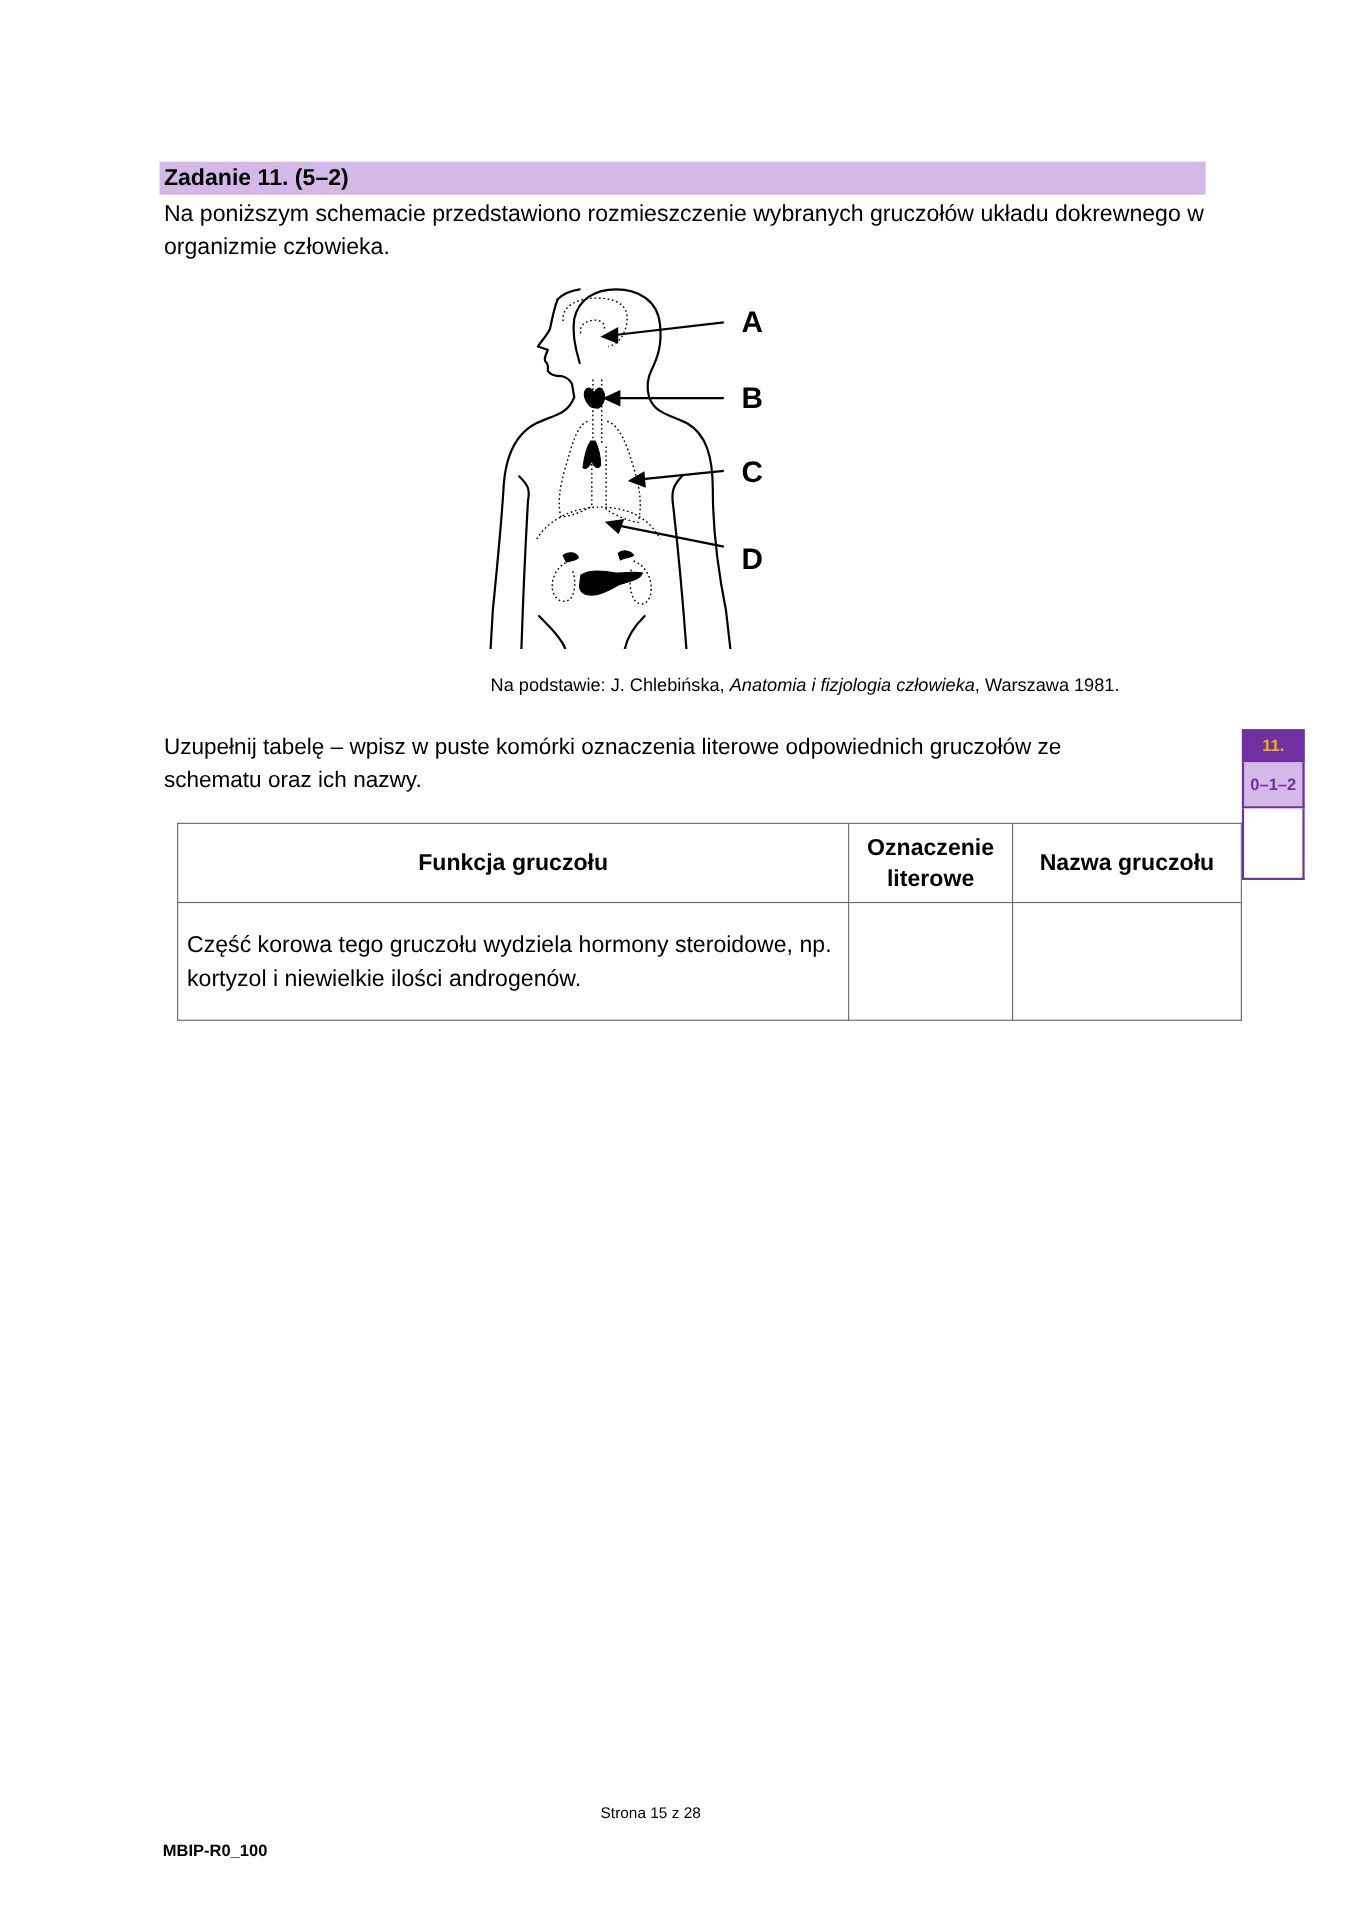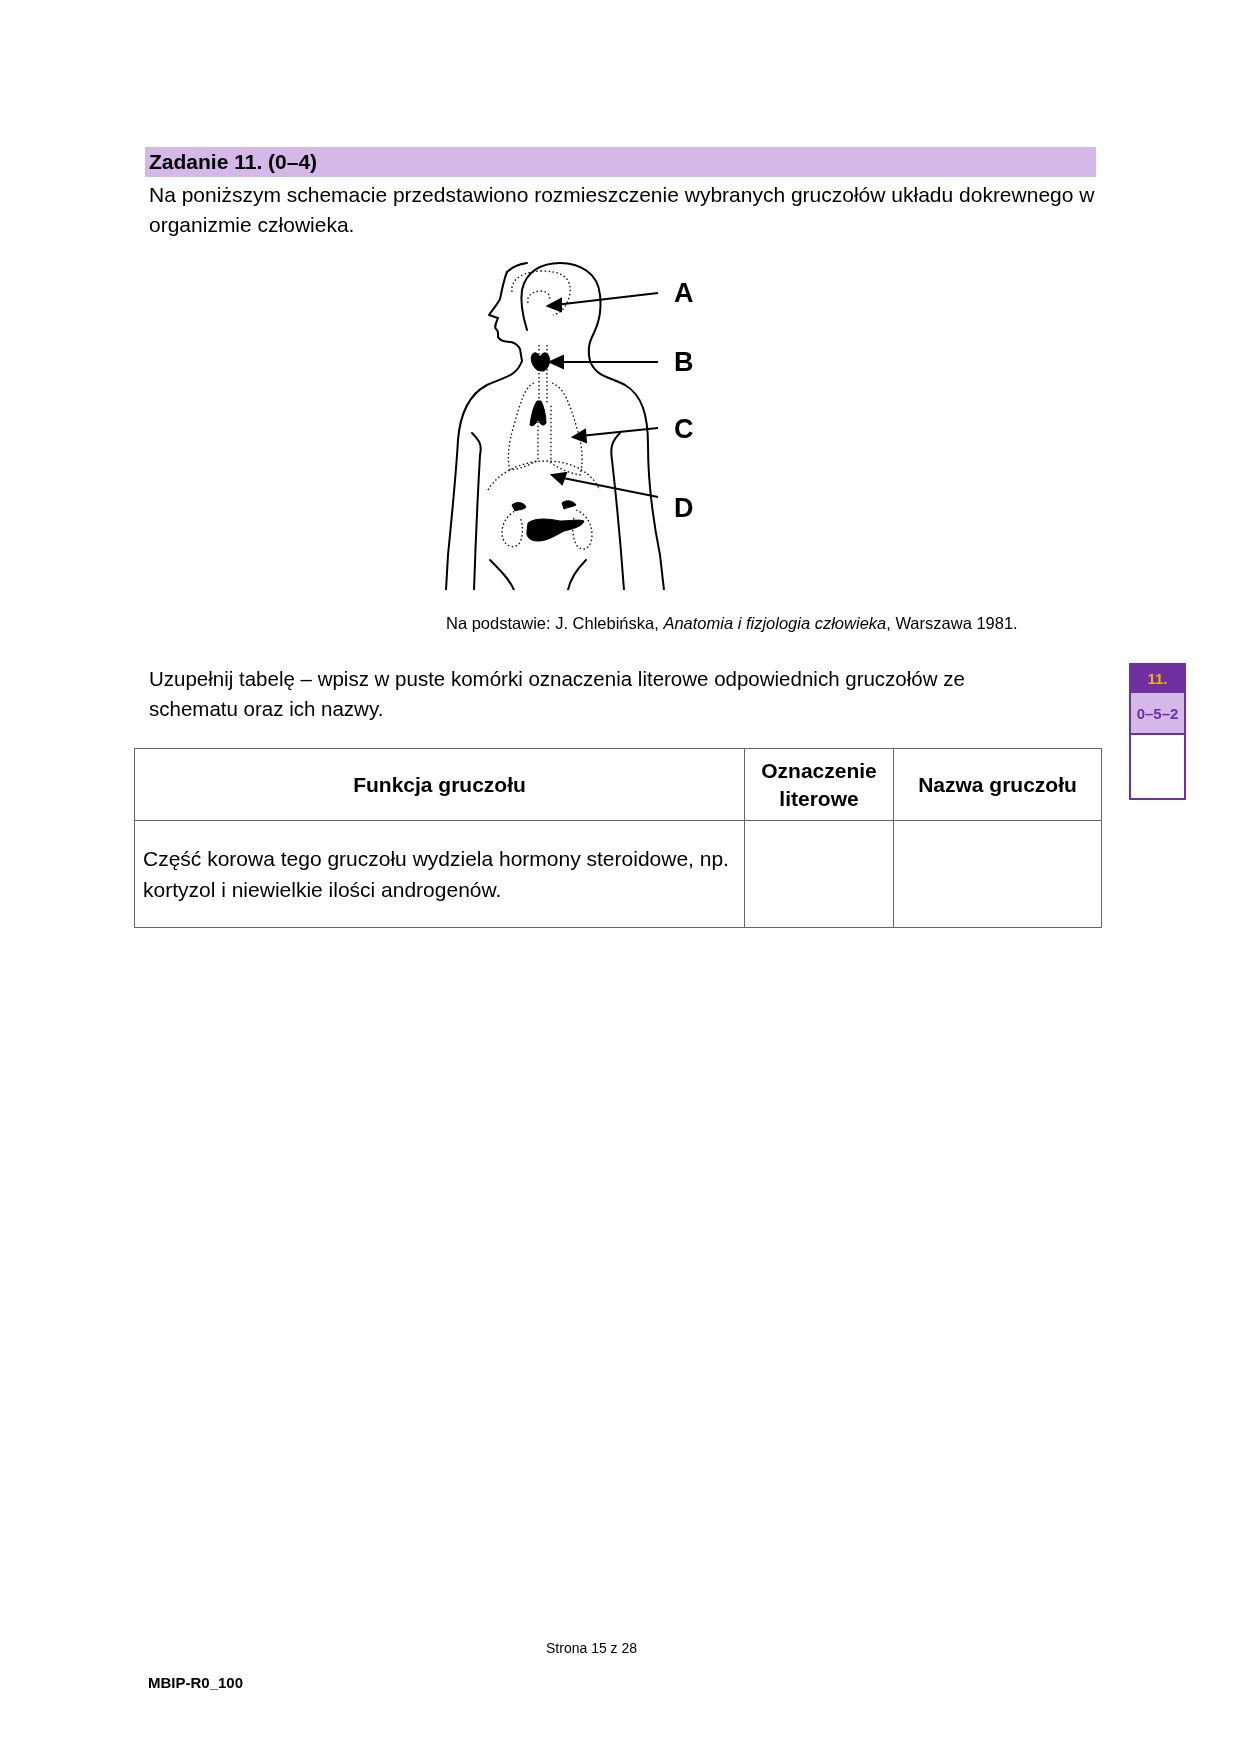--- a/index.html
+++ b/index.html
@@ -6,40 +6,40 @@
   body { width: 1241px; height: 1755px; position: relative; overflow: hidden;
          font-family: "Liberation Sans", sans-serif; color: #000; }
   .abs { position: absolute; }
   .task-header { left: 145px; top: 147px; width: 951px; height: 30px; background: #d3b8e8; }
   .task-title { left: 149px; top: 149px; font-size: 21px; font-weight: bold; line-height: 26px; white-space: nowrap; }
   .intro { left: 149px; top: 180px; width: 960px; font-size: 21px; line-height: 30px; }
   .figure { left: 420px; top: 255px; width: 380px; height: 335px; }
   .caption { left: 446px; top: 614px; font-size: 16.5px; white-space: nowrap; }
   .caption i { }
   .instruction { left: 149px; top: 664px; width: 900px; font-size: 20.5px; font-weight: normal; line-height: 30px; }
-  table.answer { position: absolute; left: 134px; top: 748px; border-collapse: collapse; padding-left: 42px; }
+  table.answer { position: absolute; left: 161px; top: 748px; border-collapse: collapse; padding-left: 42px; }
   table.answer td, table.answer th { border: 1.6px solid #666; padding: 0; }
   table.answer th { font-size: 21px; font-weight: bold; height: 71px; text-align: center; line-height: 28px; }
   table.answer td.fn { font-size: 21px; line-height: 31px; padding: 0 10px 0 8px; vertical-align: middle; height: 106px; }
   .col1 { width: 591px; } .col2 { width: 148px; } .col3 { width: 207px; }
   .score { left: 1129px; top: 663px; width: 57px; }
   .score .s-num { height: 30px; background: #7030a0; color: #eab308; font-size: 15px; font-weight: bold;
                   display: flex; align-items: center; justify-content: center; border: 2px solid #7030a0; box-sizing: border-box; }
   .score .s-range { height: 42px; background: #d3b8e8; color: #7030a0; font-size: 15px; font-weight: bold;
                     display: flex; align-items: center; justify-content: center; border: 2px solid #7030a0; border-top: none; box-sizing: border-box; }
   .score .s-box { height: 65px; border: 2px solid #7030a0; border-top: none; background: #fff; box-sizing: border-box; }
   .page-num { left: 546px; top: 1640px; font-size: 14px; white-space: nowrap; }
   .code { left: 148px; top: 1674px; font-size: 15px; font-weight: bold; white-space: nowrap; text-align: right; }
   .lbl { font-family: "Liberation Sans", sans-serif; font-weight: bold; font-size: 27px; }
 </style>
 </head>
 <body>
 
 <div class="abs task-header"></div>
-<div class="abs task-title">Zadanie 11. (0–4)</div>
+<div class="abs task-title">Zadanie 11. (5–2)</div>
 <div class="abs intro">Na poniższym schemacie przedstawiono rozmieszczenie wybranych gruczołów układu dokrewnego w organizmie człowieka.</div>
 
 <svg class="abs figure" viewBox="0 0 380 335" xmlns="http://www.w3.org/2000/svg">
   <g fill="none" stroke="#000" stroke-width="2" stroke-linejoin="round" stroke-linecap="round">
 
     <path d="M107,75 C103,62 100,48 102,35 C106,16 122,8 140,8 C160,8 178,18 180,40 C182,58 178,70 172,82 C168,90 168,98 170,106"></path>
 
     <path d="M87,17 C84,24 82,34 80,44 C77,50 73,54 69,60 L78,63 C76,68 74,72 76,74 C79,76 78,80 78,82 C80,86 86,87 91,87 C95,88 98,90 100,94 L102,106"></path>
     <path d="M87,17 C92,12 100,9 107,8"></path>
 
@@ -109,18 +109,18 @@
   <tr>
     <td class="fn col1">Część korowa tego gruczołu wydziela hormony steroidowe, np. kortyzol i niewielkie ilości androgenów.</td>
     <td class="col2"></td>
     <td class="col3"></td>
   </tr>
 </tbody>
   </table>
 
 <div class="abs score">
   <div class="s-num">11.</div>
-  <div class="s-range">0–5–2</div>
+  <div class="s-range">0–1–2</div>
   <div class="s-box"></div>
 </div>
 
 <div class="abs page-num">Strona 15 z 28</div>
 <div class="abs code">MBIP-R0_100</div>
 
 </body></html>

